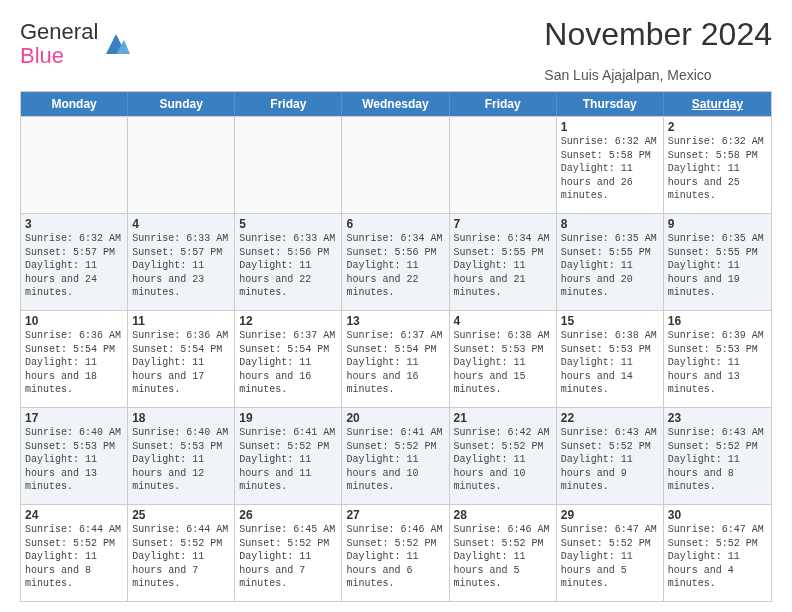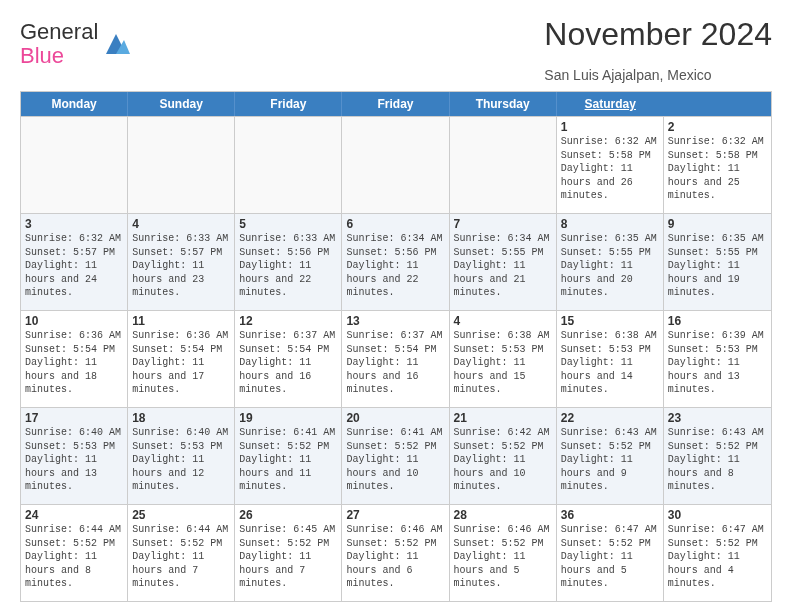--- a/index.html
+++ b/index.html
@@ -132,20 +132,21 @@
       <div class="month-title">November 2024</div>
       <div class="location-title">San Luis Ajajalpan, Mexico</div>
     </div>
   </div>
 
   <div class="calendar">
     <div class="cal-header">
     <div class="cal-header-cell">Monday</div>
         <div class="cal-header-cell">Sunday</div>
         <div class="cal-header-cell">Friday</div>
+        <div class="cal-header-cell">Wednesday</div>
         <div class="cal-header-cell">Friday</div>
         <div class="cal-header-cell">Thursday</div>
         <div class="cal-header-cell">Saturday</div>
       </div>
     <div class="cal-body">
     <div class="cal-row">
           <div class="cal-cell empty"></div>
           <div class="cal-cell empty"></div>
           <div class="cal-cell empty"></div>
           <div class="cal-cell empty"></div>
@@ -320,21 +321,21 @@
 Sunset: 5:52 PM
 Daylight: 11 hours and 6 minutes.</div>
           </div>
           <div class="cal-cell">
             <span class="day-num">28</span>
             <div class="day-info" style="white-space: pre-line;">Sunrise: 6:46 AM
 Sunset: 5:52 PM
 Daylight: 11 hours and 5 minutes.</div>
           </div>
           <div class="cal-cell">
-            <span class="day-num">36</span>
+            <span class="day-num">29</span>
             <div class="day-info" style="white-space: pre-line;">Sunrise: 6:47 AM
 Sunset: 5:52 PM
 Daylight: 11 hours and 5 minutes.</div>
           </div>
           <div class="cal-cell">
             <span class="day-num">30</span>
             <div class="day-info" style="white-space: pre-line;">Sunrise: 6:47 AM
 Sunset: 5:52 PM
 Daylight: 11 hours and 4 minutes.</div>
           </div>

